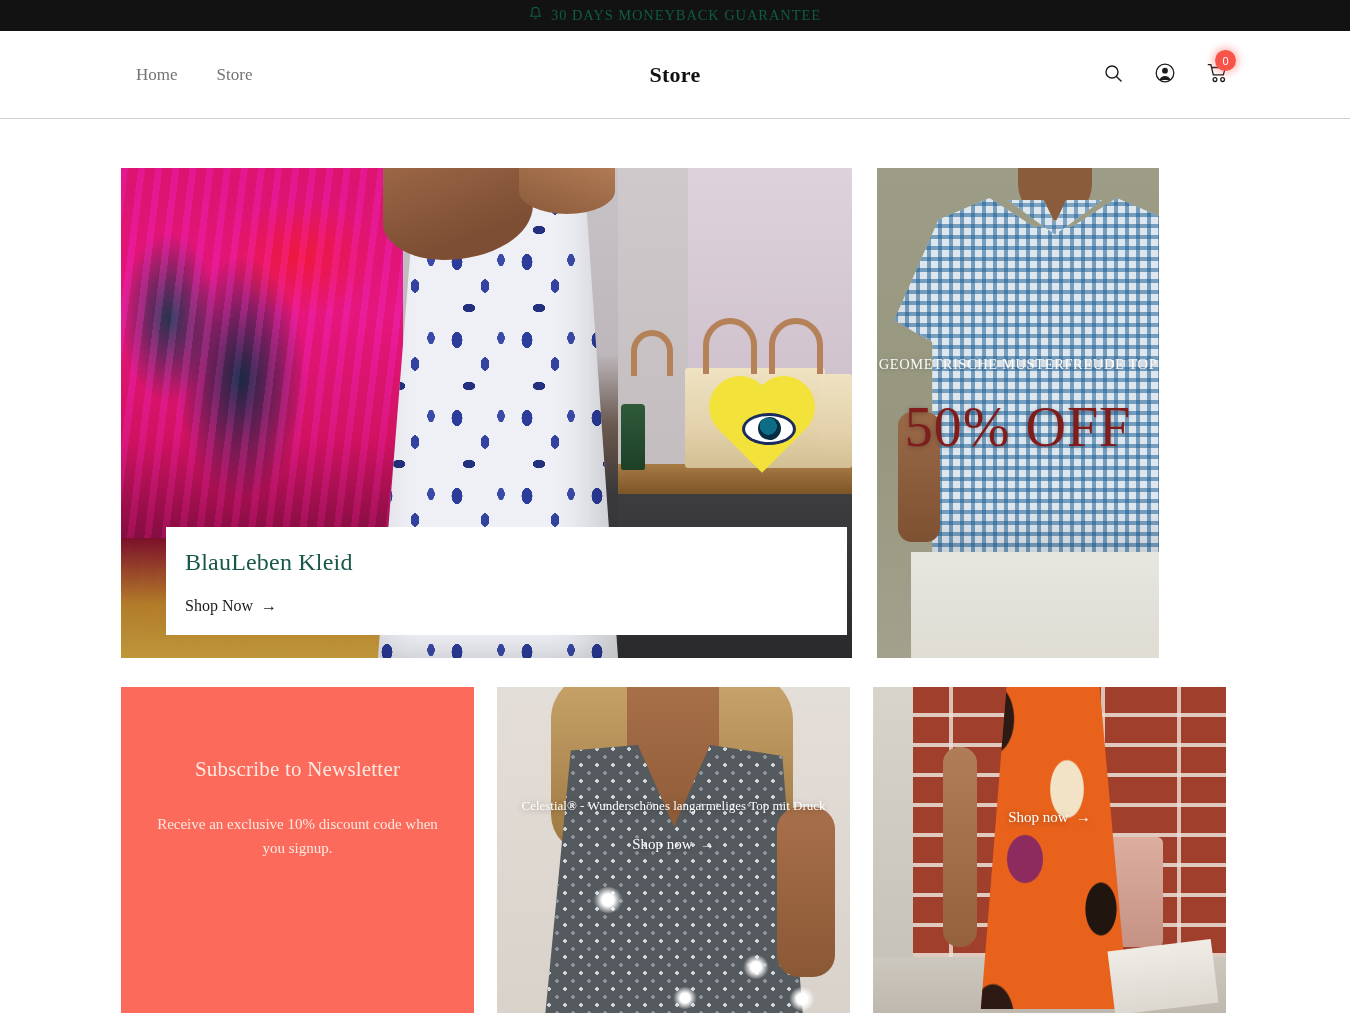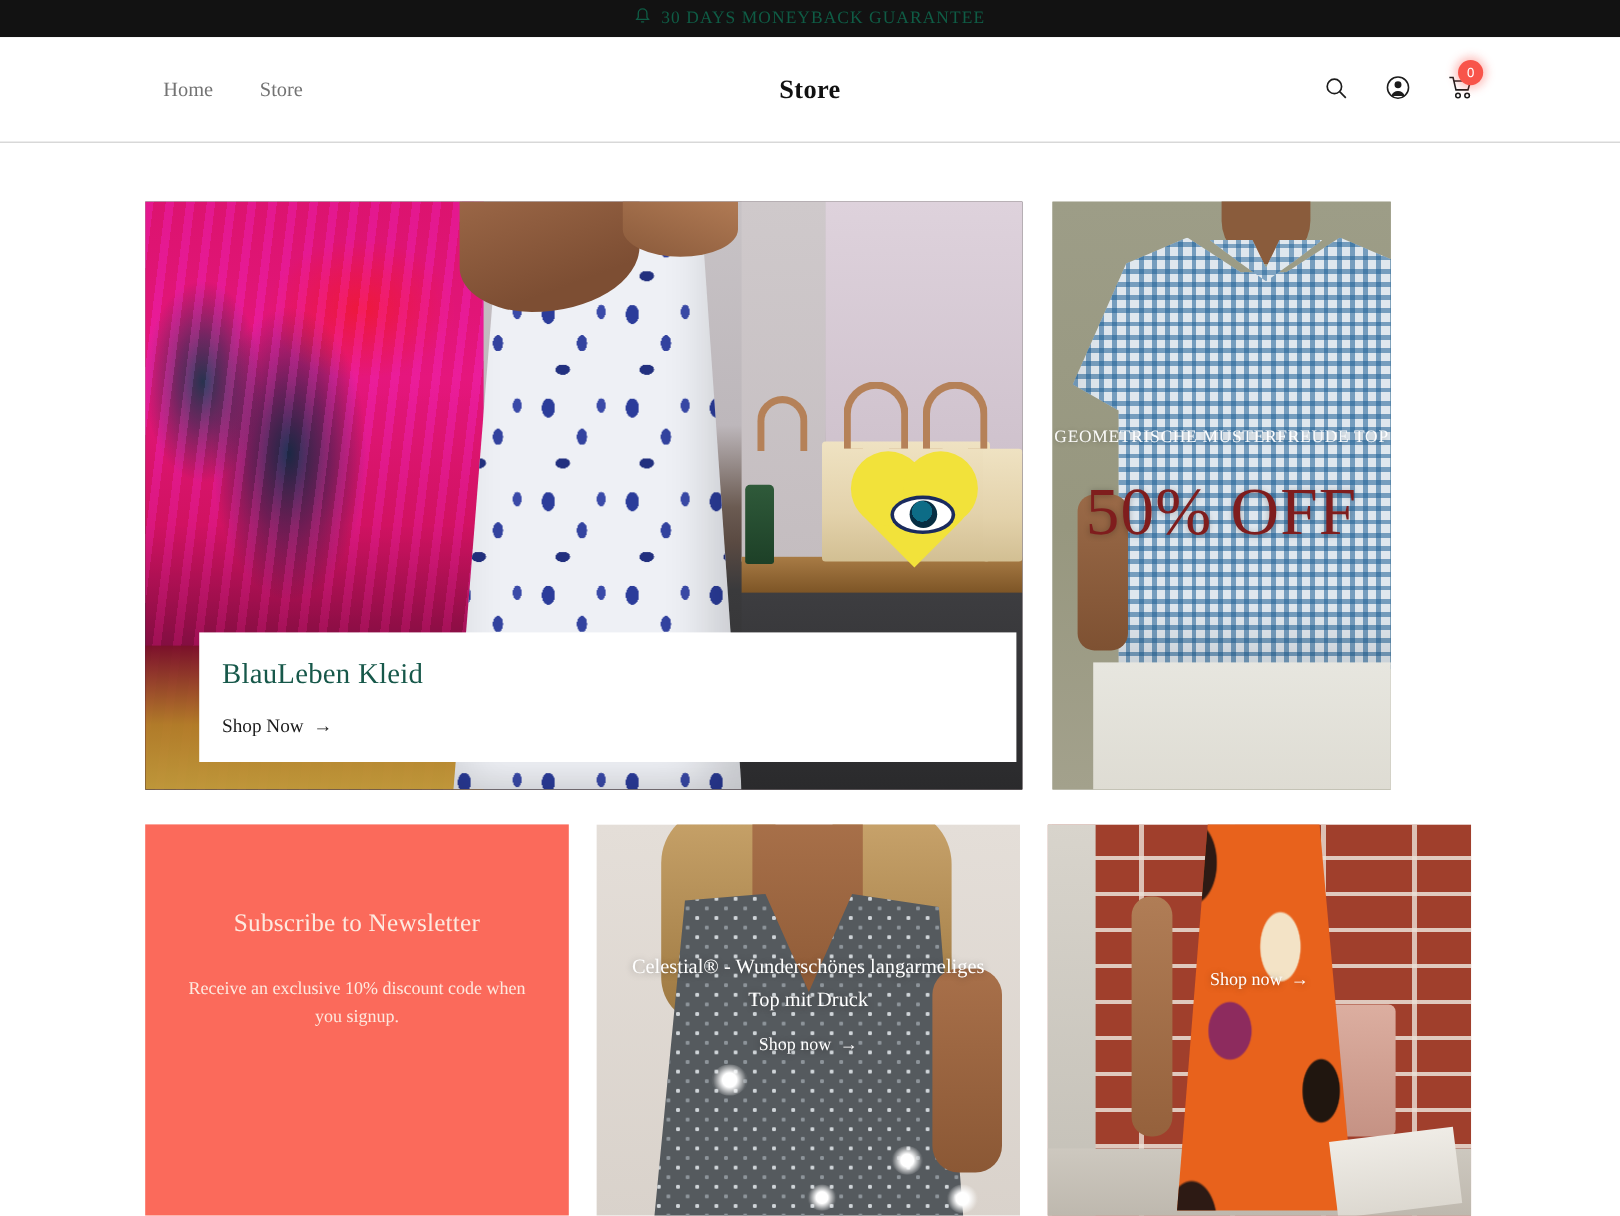--- a/index.html
+++ b/index.html
@@ -416,21 +416,21 @@
   }
   .pcard-overlay {
     position: absolute;
     left: 0; right: 0;
     top: 105px;
     text-align: center;
     color: #ffffff;
     padding: 0 16px;
     text-shadow: 0 1px 6px rgba(0,0,0,0.35);
   }
-  .pcard-title { font-size: 17px; line-height: 27px; }
+  .pcard-title { font-size: 13px; line-height: 27px; }
   .pcard-shop {
     margin-top: 17px;
     font-size: 15px;
     display: inline-flex;
     align-items: center;
     gap: 7px;
     cursor: pointer;
   }
 
   

